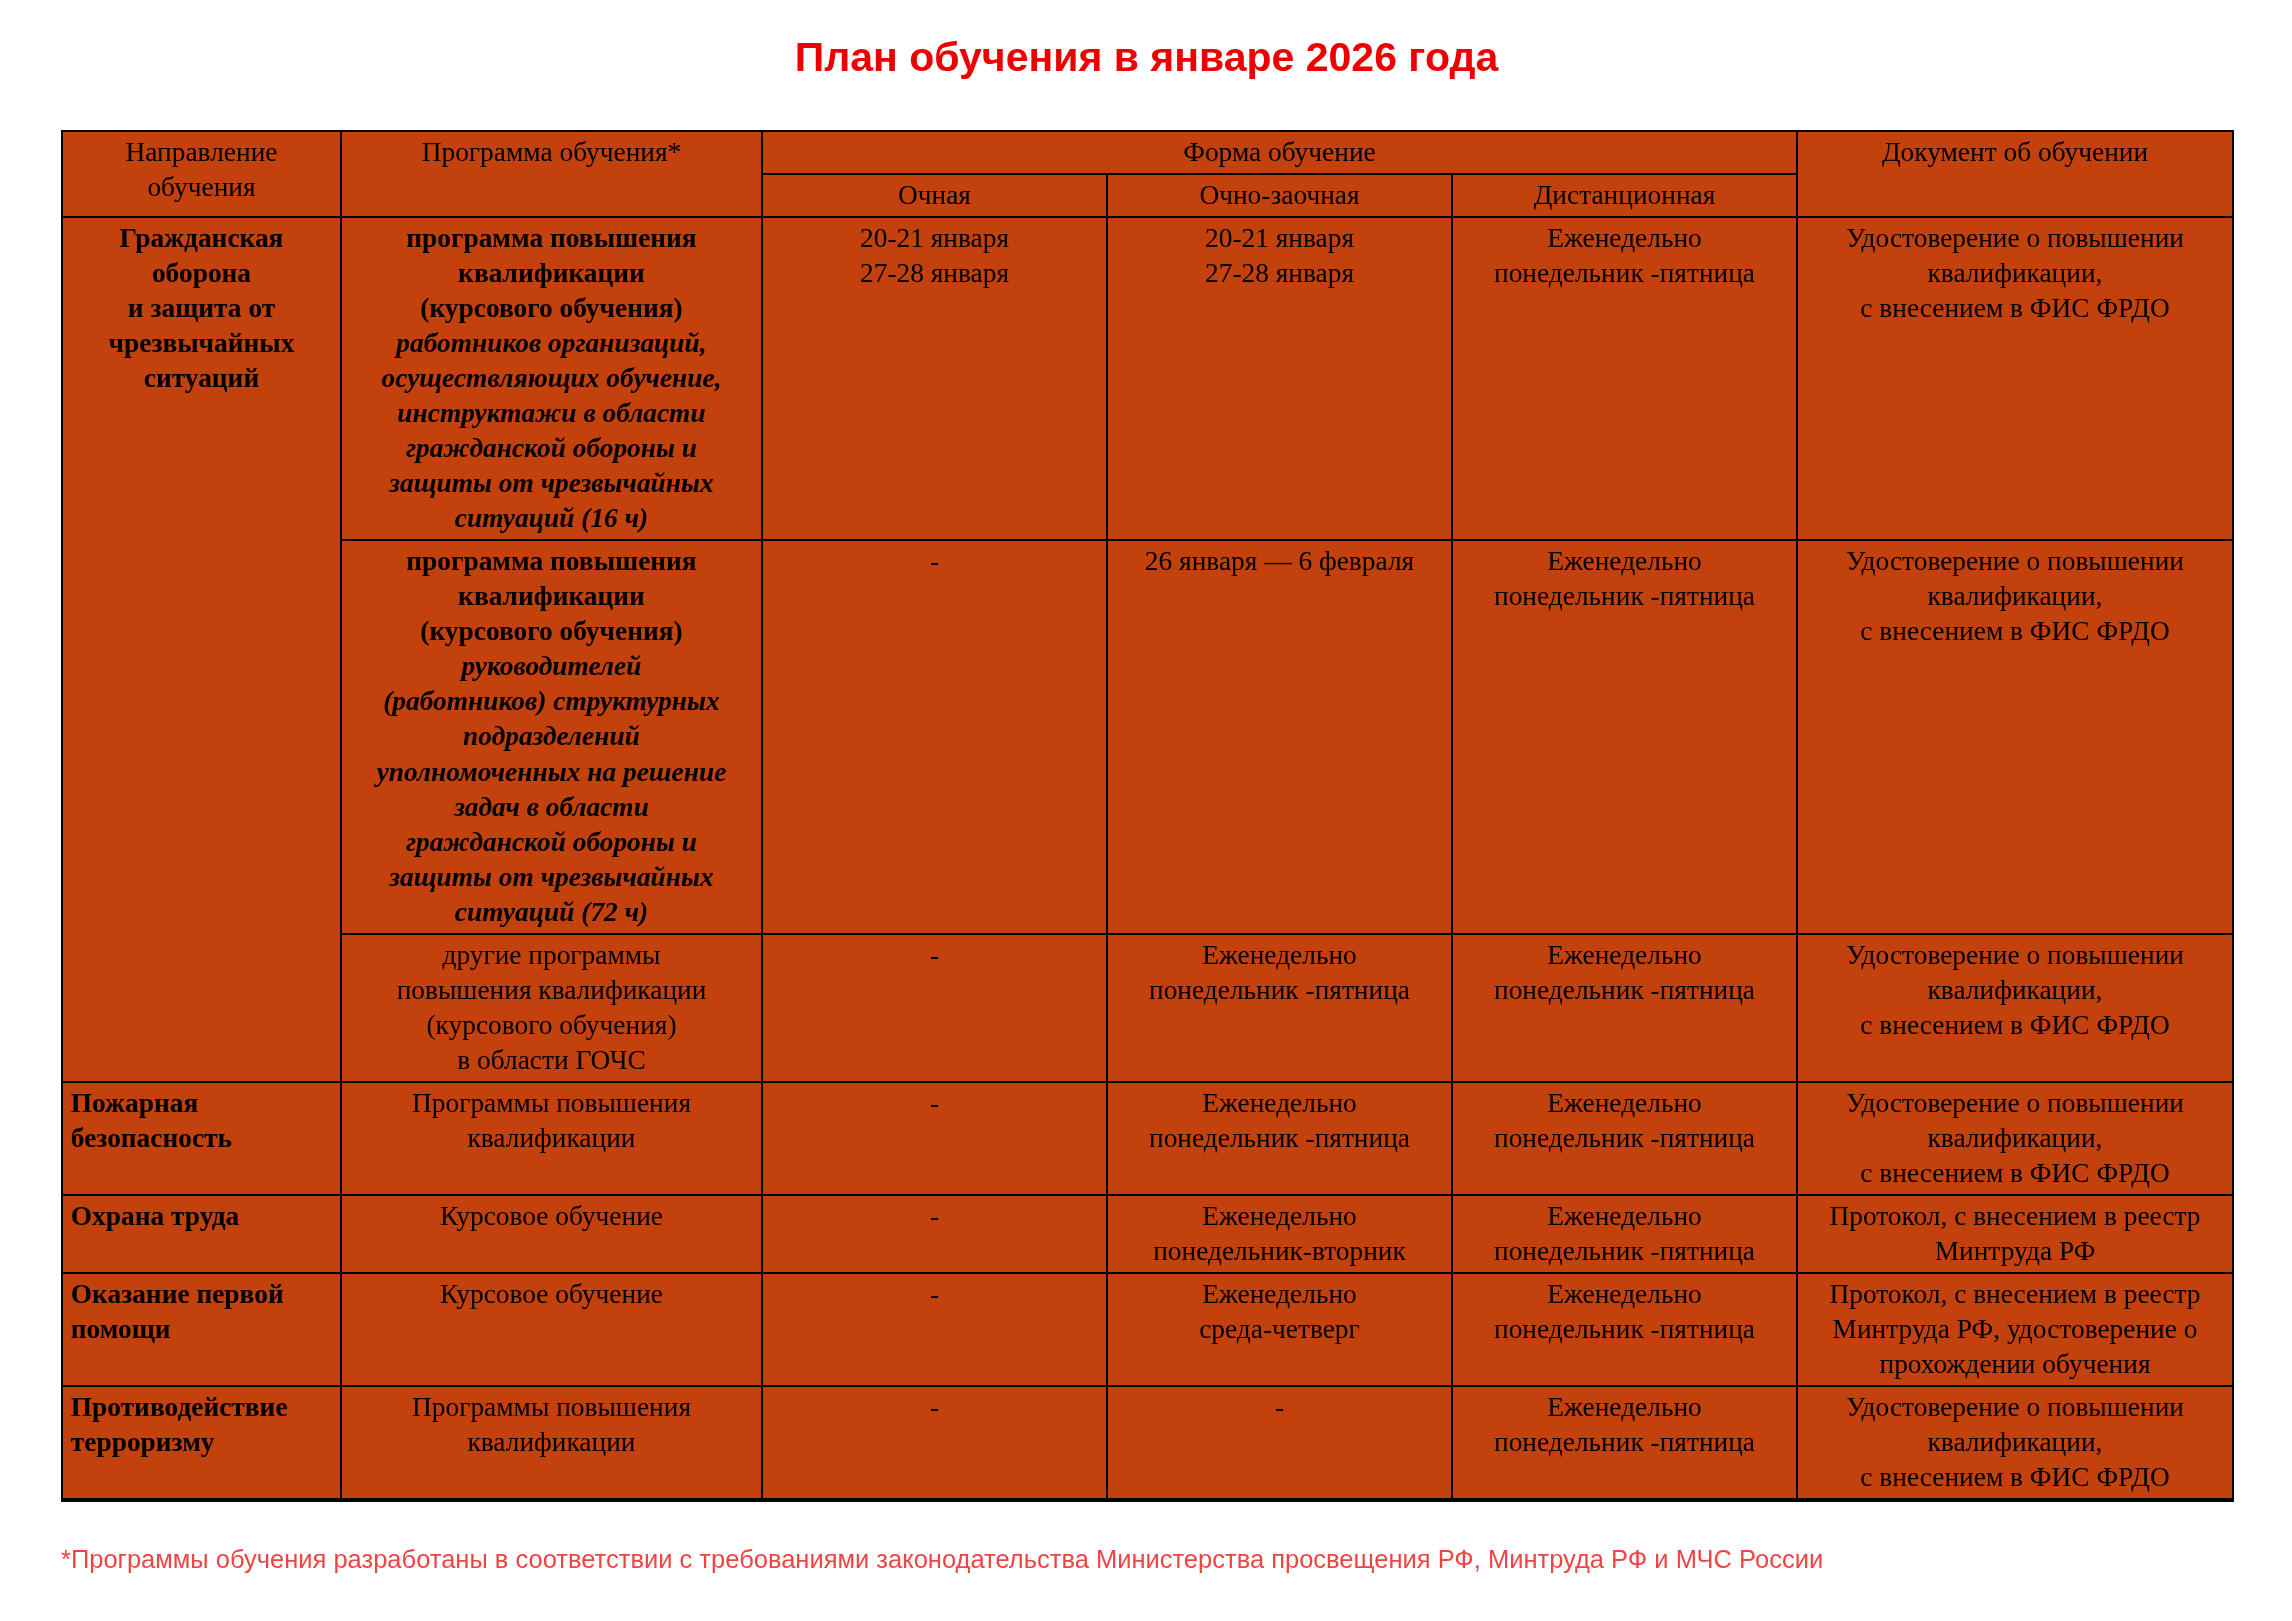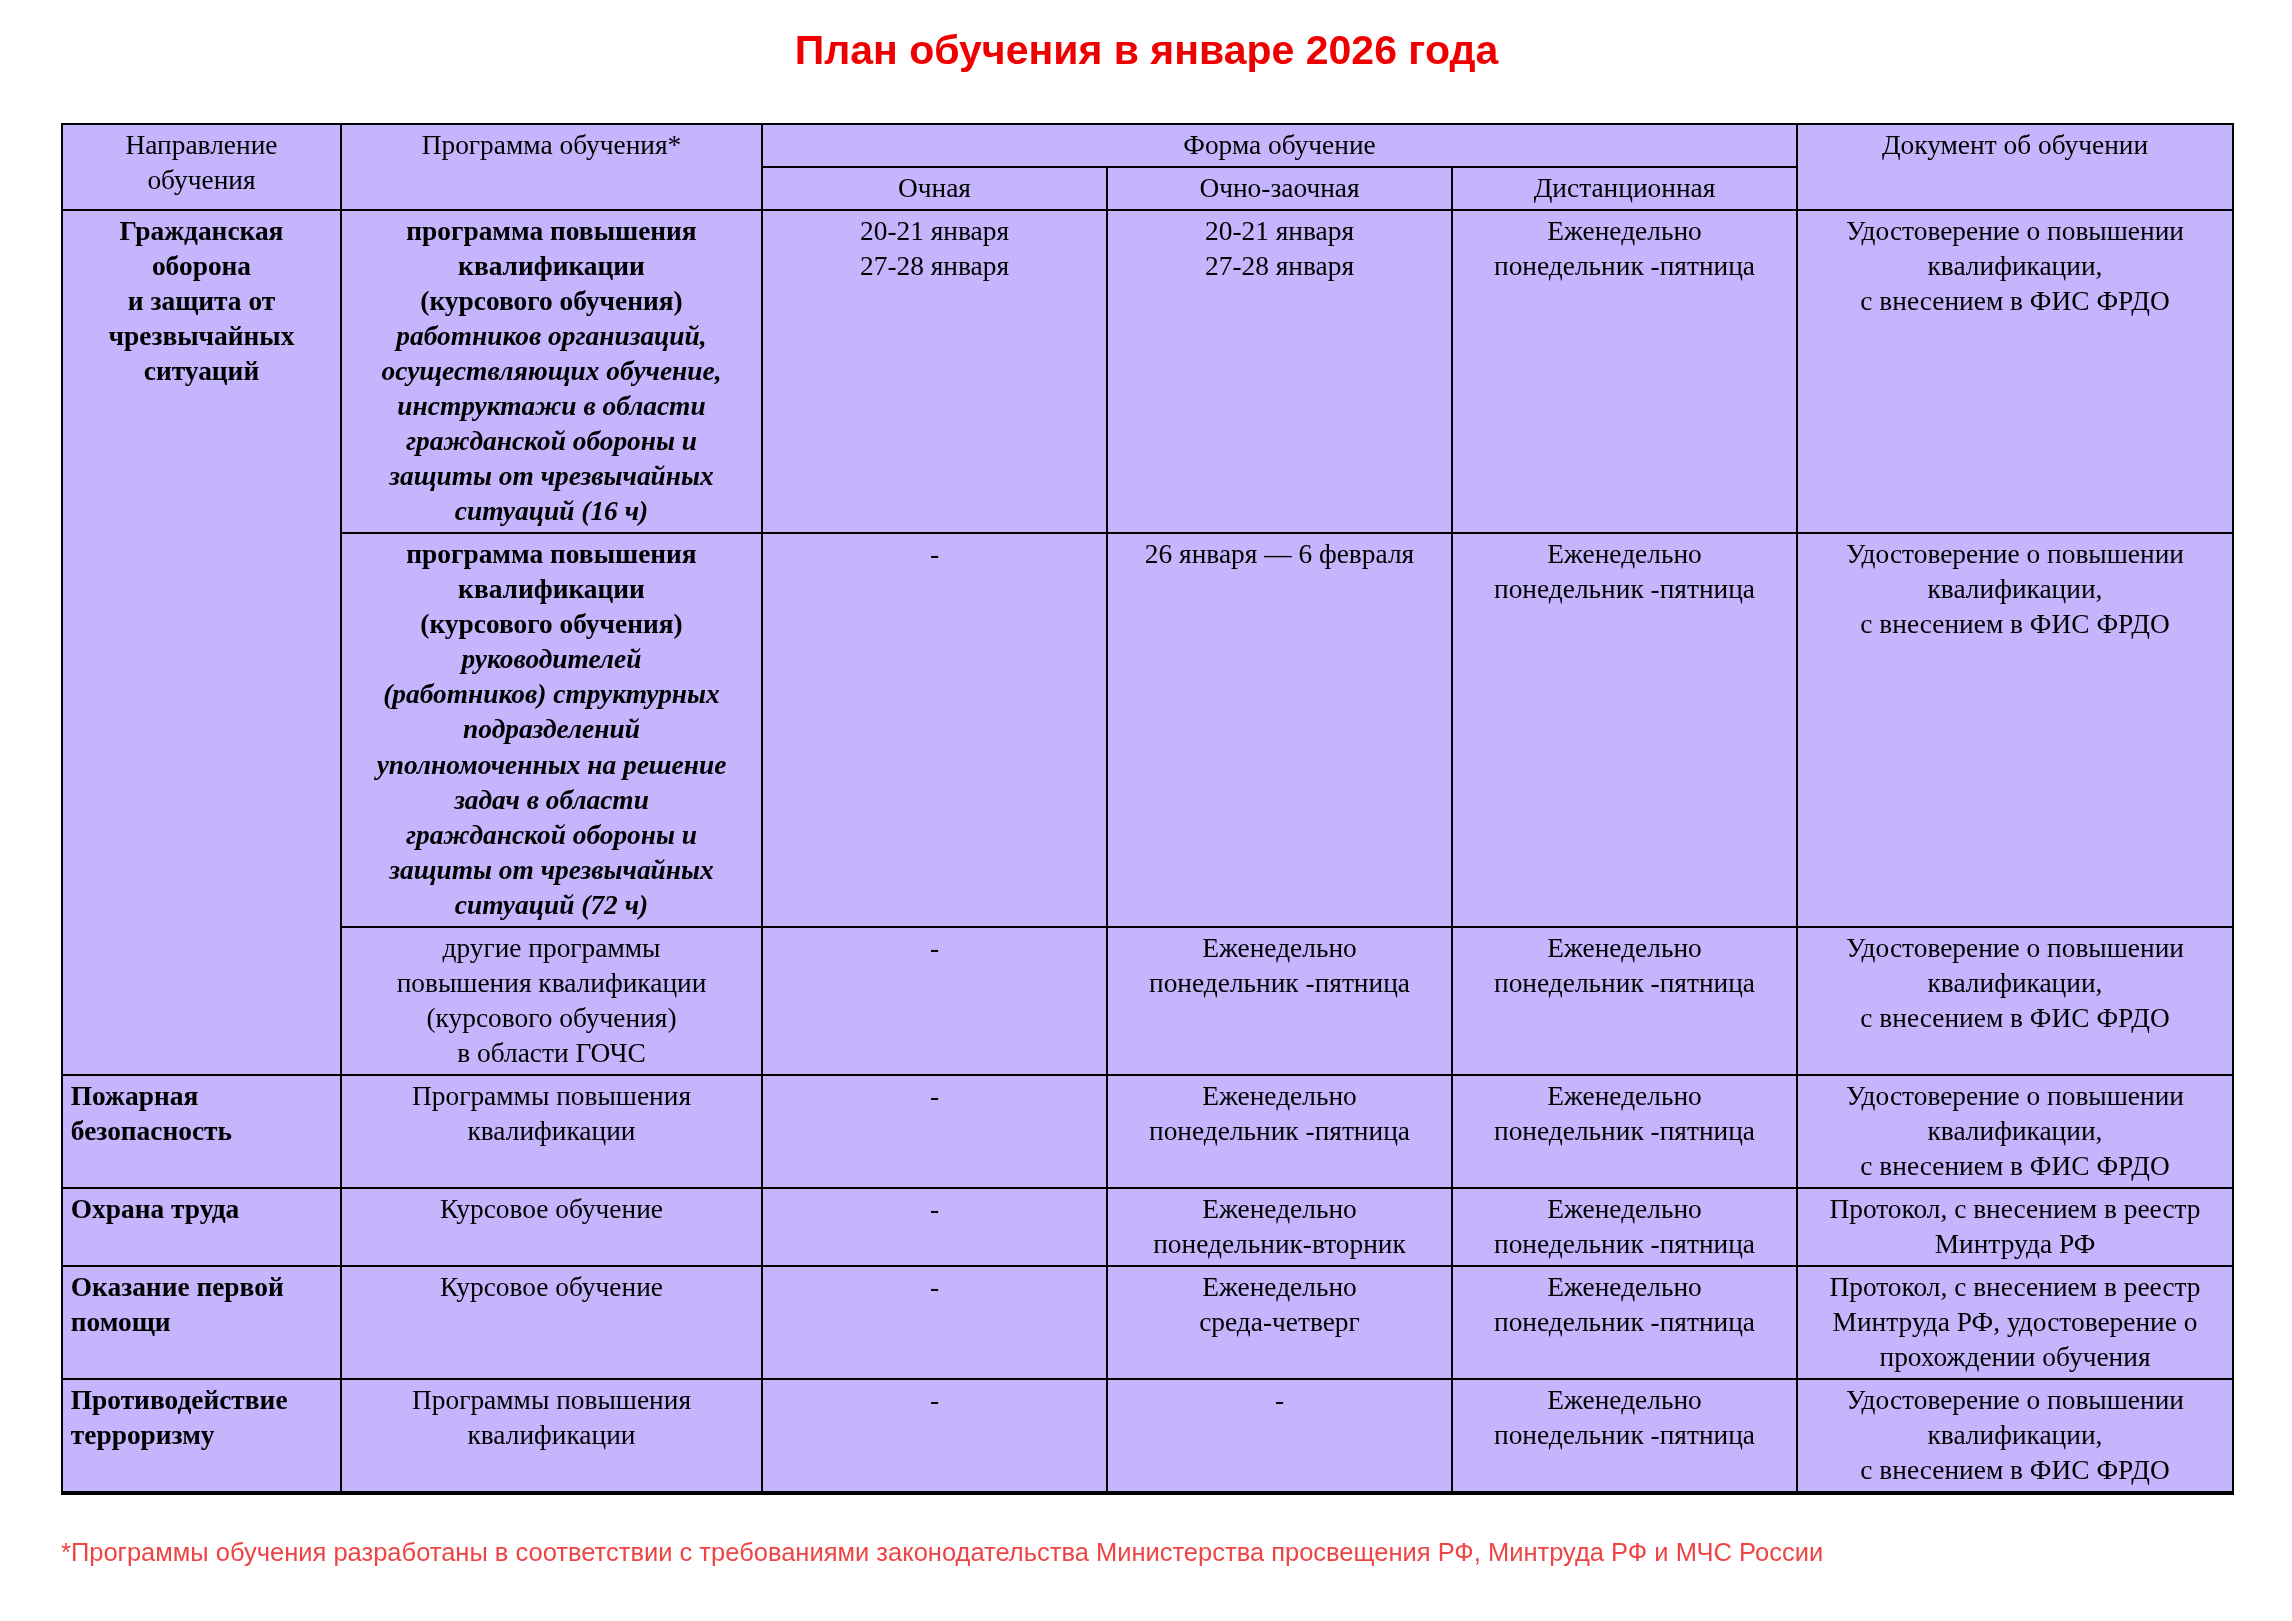--- a/index.html
+++ b/index.html
@@ -4,21 +4,21 @@
 <style>
   * { box-sizing: border-box; margin: 0; padding: 0; }
   html, body { background: #ffffff; }
   body {
     width: 2293px;
     height: 1621px;
     font-family: "Liberation Serif", serif;
     color: #000;
   }
   .title {
-    margin-top: 27px;
+    margin-top: 34px;
     text-align: center;
     font-family: "Liberation Sans", sans-serif;
     font-weight: bold;
     font-size: 41px;
     color: #ee0000;
   }
   table.plan {
     border-collapse: collapse;
     table-layout: fixed;
     width: 2172px;
@@ -27,21 +27,21 @@
     border-bottom: 4.9px solid #000;
   }
   col.c1 { width: 279px; }
   col.c2 { width: 421px; }
   col.c3 { width: 345px; }
   col.c4 { width: 345px; }
   col.c5 { width: 345px; }
   col.c6 { width: 436px; }
   .plan th, .plan td {
     border: 2px solid #000;
-    background: #c4b5fd;
+    background: #c2410c;
     vertical-align: top;
     font-size: 27.4px;
     line-height: 1.28;
     padding: 2.9px 7.8px;
     font-weight: normal;
     text-align: center;
   }
   [data-bind] { white-space: pre-line; }
   tr.hr1 { height: 41px; }
   tr.hr2 { height: 33px; }

